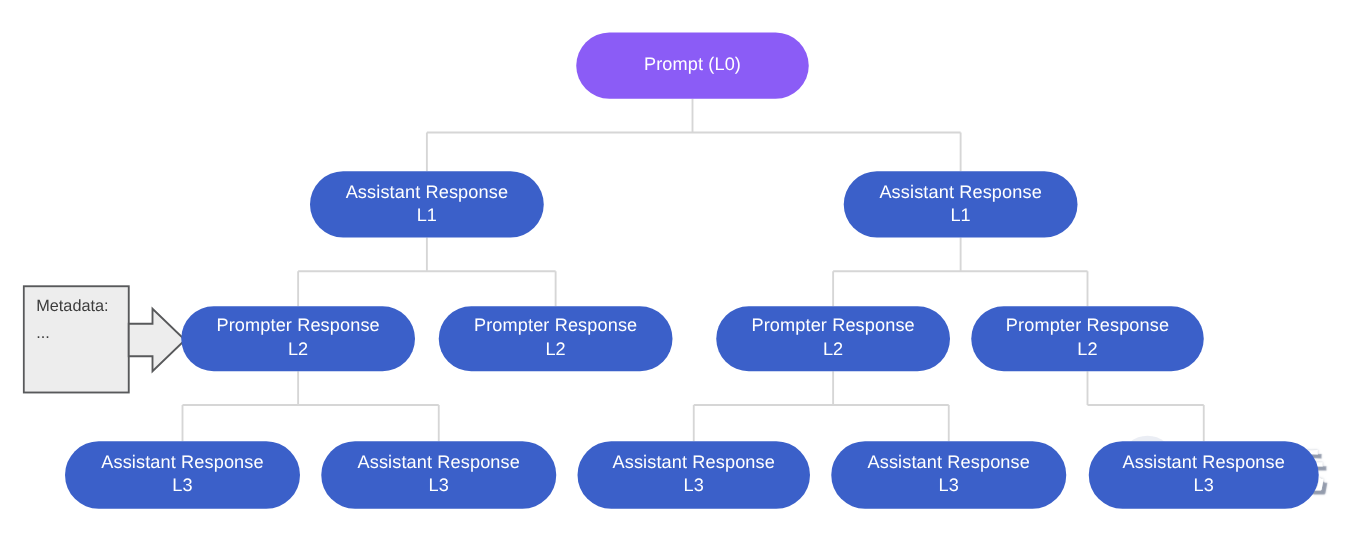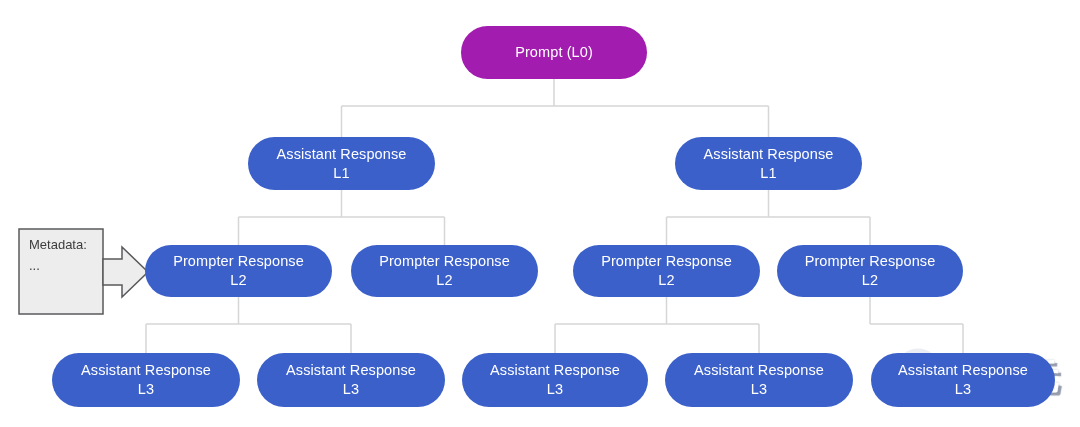--- a/index.html
+++ b/index.html
@@ -133,21 +133,21 @@
       <circle class="wm-eye" cx="15" cy="15.5" r="2.9"></circle>
       <circle class="wm-eye" cx="28" cy="15.5" r="2.9"></circle>
       <ellipse class="wm-bubble" cx="37" cy="40" rx="14.5" ry="12.5"></ellipse>
       <polygon class="wm-bubble" points="44,50 50,58 38,52"></polygon>
       <circle class="wm-eye" cx="32" cy="38" r="2.3"></circle>
       <circle class="wm-eye" cx="42" cy="38" r="2.3"></circle>
     </svg>
     <span class="wm-text">新智元</span>
   </div>
 
-<div class="node" style="left: 461px; top: 26px; width: 186px; height: 53px; background-color: #a21caf; color: rgb(255, 255, 255);">Prompt (L0)</div>
+<div class="node" style="left: 461px; top: 26px; width: 186px; height: 53px; background-color: #8b5cf6; color: rgb(255, 255, 255);">Prompt (L0)</div>
     <div class="node" style="left: 248px; top: 137px; width: 187px; height: 53px; background-color: rgb(59, 96, 201); color: rgb(255, 255, 255);">Assistant Response
 L1</div>
     <div class="node" style="left: 675px; top: 137px; width: 187px; height: 53px; background-color: rgb(59, 96, 201); color: rgb(255, 255, 255);">Assistant Response
 L1</div>
     <div class="node" style="left: 145px; top: 245px; width: 187px; height: 52px; background-color: rgb(59, 96, 201); color: rgb(255, 255, 255);">Prompter Response
 L2</div>
     <div class="node" style="left: 351px; top: 245px; width: 187px; height: 52px; background-color: rgb(59, 96, 201); color: rgb(255, 255, 255);">Prompter Response
 L2</div>
     <div class="node" style="left: 573px; top: 245px; width: 187px; height: 52px; background-color: rgb(59, 96, 201); color: rgb(255, 255, 255);">Prompter Response
 L2</div>

